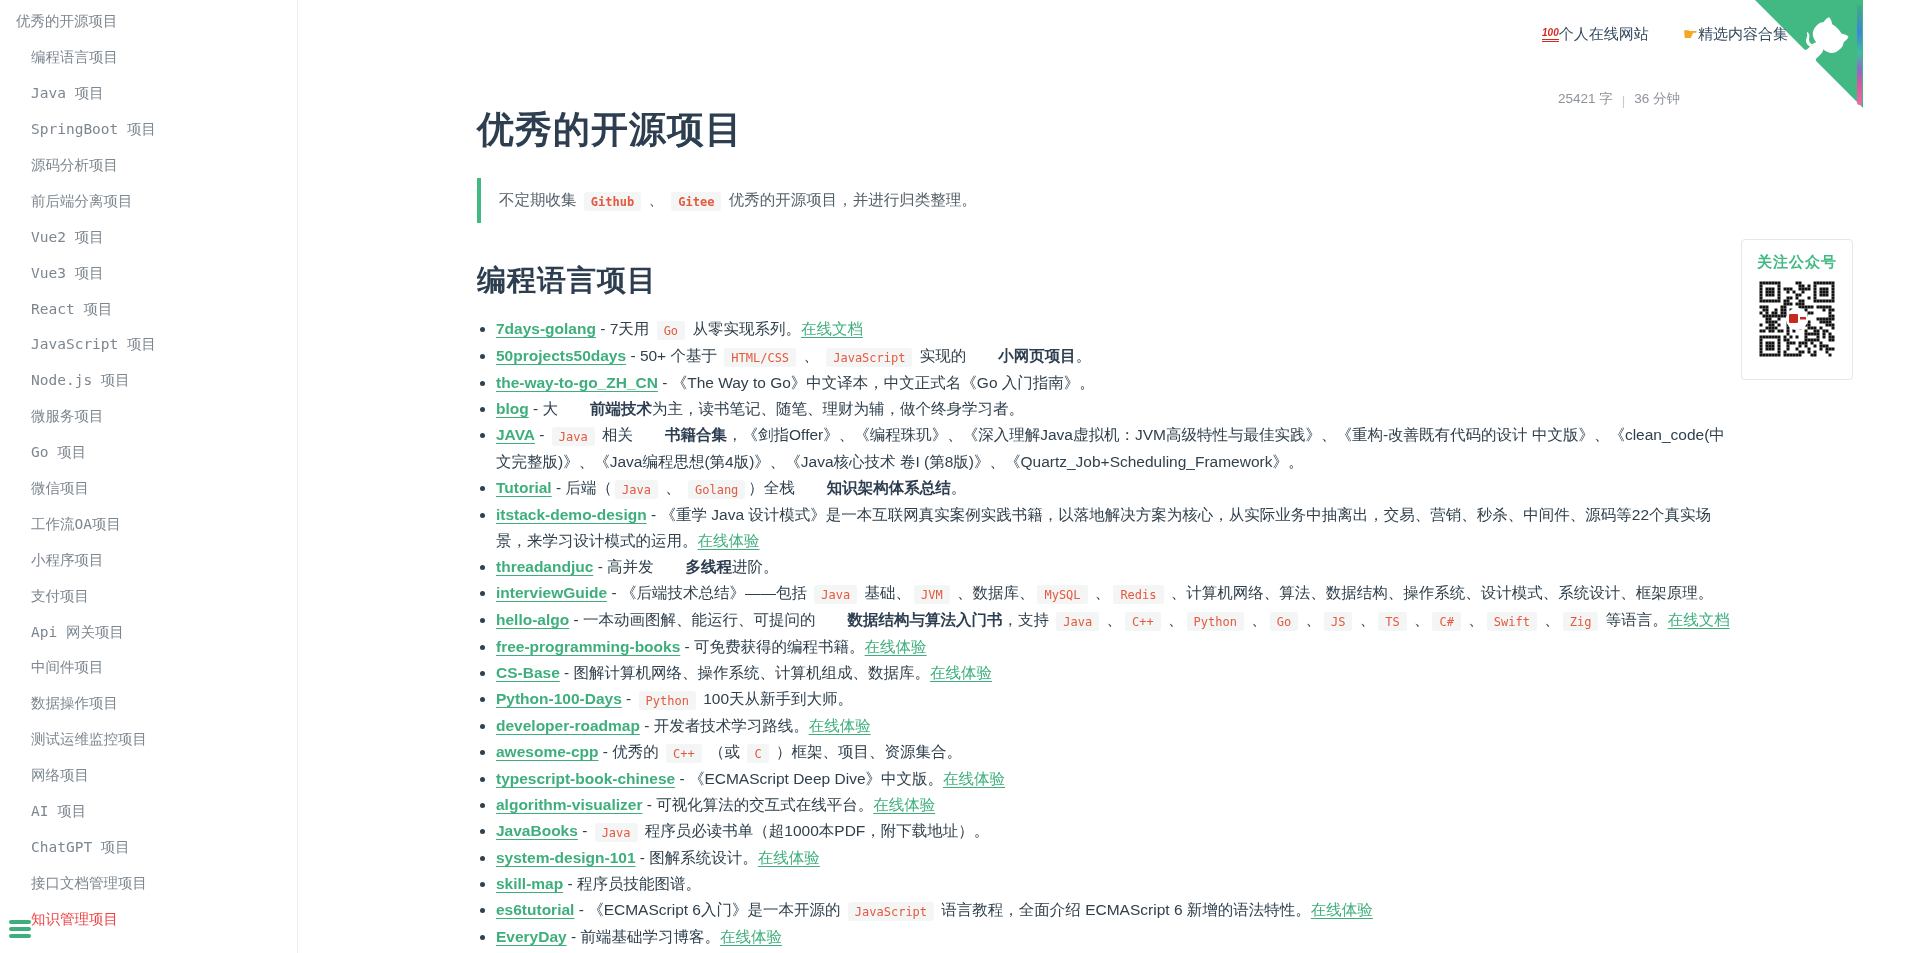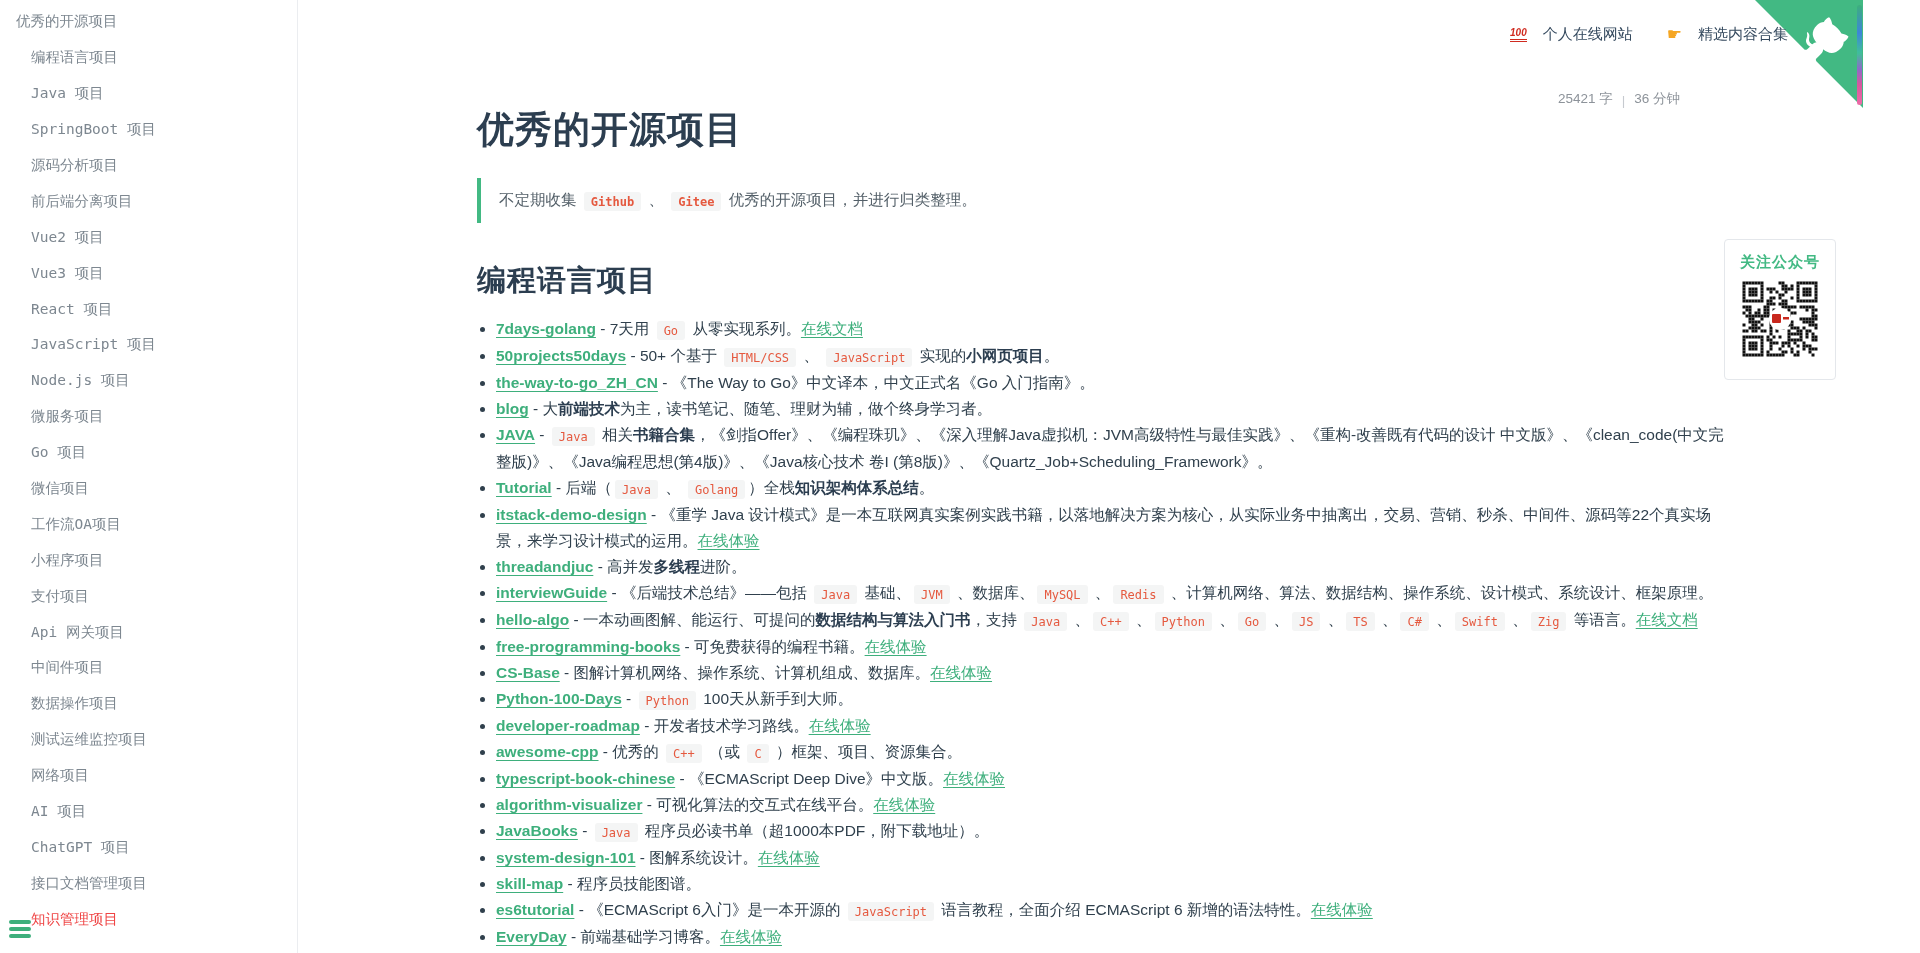--- a/index.html
+++ b/index.html
@@ -18,21 +18,21 @@
   .sidebar li.lvl2 { padding-left:31px; }
   .sidebar li.faded { color:#ef4444; }
 
   
   .hamburger { position:absolute; left:9px; top:920px; width:22px; cursor:pointer; }
   .hamburger .bar { display:block; width:22px; height:3.6px; border-radius:2px;
     background:#3eaf7c; margin-bottom:3.6px; }
 
   
   .nav-links { position:absolute; top:25px; right:75px; display:flex; gap:34px; z-index:5; }
-  .nav-link { display:flex; align-items:center; gap:16px; font-size:15px; color:#34495e;
+  .nav-link { display:flex; align-items:center; gap:0; font-size:15px; color:#34495e;
     text-decoration:none; cursor:pointer; white-space:nowrap; }
   .icon-100 { font-size:10px; font-weight:bold; font-style:italic; color:#d02b20;
     border-bottom:3px double #d02b20; line-height:1; padding-bottom:1px; }
   .icon-point { color:#f5a623; font-size:17px; line-height:1; }
 
   
   .github-corner { position:absolute; top:0; right:0; z-index:3; }
   .github-corner svg { display:block; }
 
   
@@ -54,24 +54,24 @@
     color:#2c3e50; letter-spacing:1px; }
   ul.projects { margin-top:18px; padding-left:19px; font-size:15.5px; line-height:26px; color:#30404d; }
   ul.projects li { margin:0; }
   a.plink { color:#3eaf7c; font-weight:600; text-decoration:underline;
     text-underline-offset:3px; cursor:pointer; }
   a.alink { color:#3eaf7c; font-weight:400; text-decoration:underline;
     text-underline-offset:3px; cursor:pointer; }
   code.chip { font-family:"DejaVu Sans Mono",monospace; font-size:12px; color:#e5593f;
     background:#f4f5f5; border-radius:3px; padding:2.5px 7px; margin:0 3px; white-space:nowrap; }
   blockquote.quote code.chip { font-weight:700; }
-  ul.projects strong, blockquote.quote strong { font-weight:700; color:#2c3e50; }
-
-  
-  .qr-panel { position:absolute; top:239px; right:27px; width:112px; height:141px;
+  ul.projects strong, blockquote.quote strong { font-weight:700; color:#2c3e50;padding-left:32px; }
+
+  
+  .qr-panel { position:absolute; top:239px; right:10px; width:112px; height:141px;
     background:#fff; border:1px solid #e4e7eb; border-radius:4px; z-index:4; text-align:center; }
   .qr-title { margin-top:13px; font-size:15px; font-weight:700; color:#42b983; letter-spacing:1px; }
   .qr-code { margin-top:8px; }
 </style>
 </head>
 <body>
 
 <div class="screen">
 
   <aside class="sidebar">

